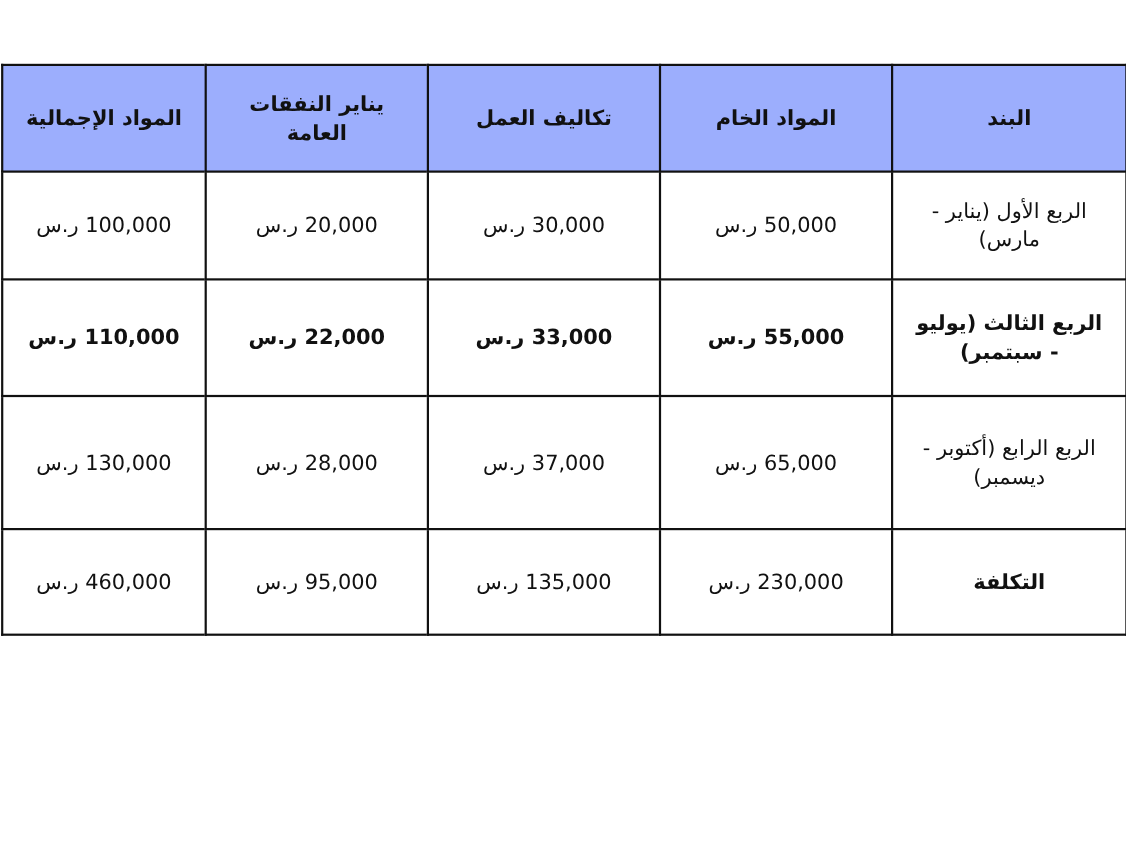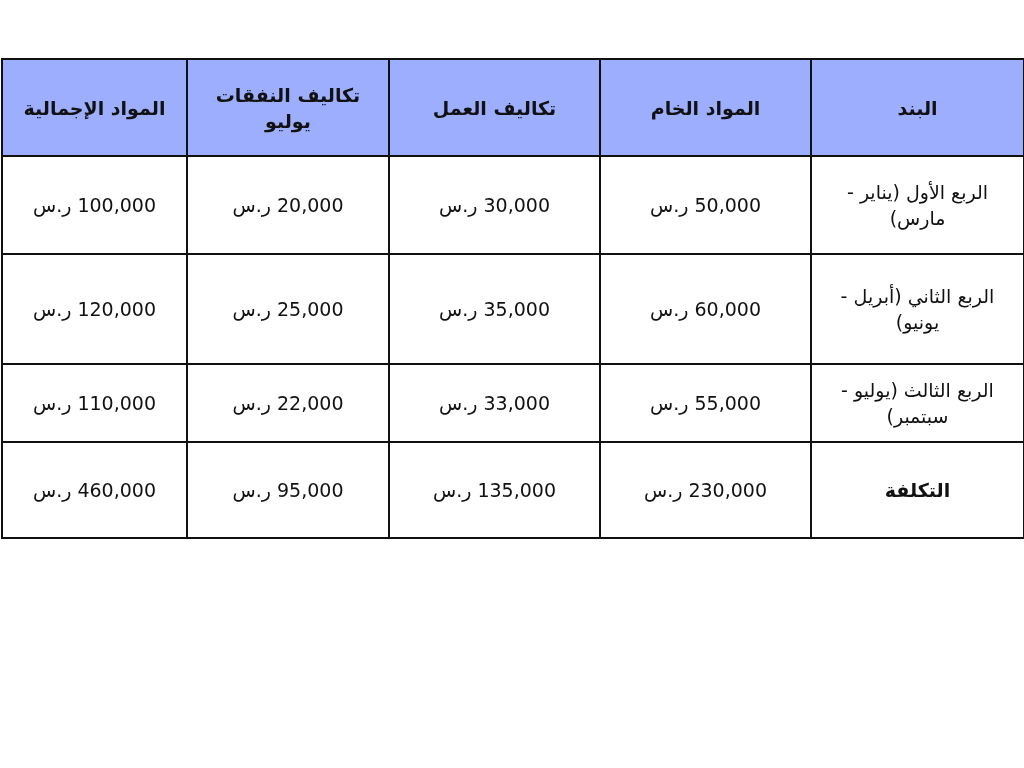--- a/index.html
+++ b/index.html
@@ -11,21 +11,21 @@
       direction: rtl;
     }
     table.cost td, table.cost th {
       border: 2px solid #111; text-align: center; vertical-align: middle;
       padding: 0 18px; font-size: 19px; line-height: 26px;
     }
     table.cost th { background: #9caefd; font-weight: bold; font-size: 19px; }
     tr.head { height: 97px; }
     tr.r1 { height: 98px; }
     tr.r2 { height: 110px; }
-    tr.r3 { height: 78px; }
+    tr.r3 { height: 106px; font-weight: bold; }
     tr.r4 { height: 121px; }
     tr.r5 { height: 96px; }
     td.item { font-size: 18px; }
     td.total-label { font-weight: bold; }
     td.num { direction: rtl; }
   </style>
 </head>
 <body>
 
 <table class="cost">
@@ -34,43 +34,43 @@
       <col style="width:211px">
       <col style="width:211px">
       <col style="width:202px">
       <col style="width:185px">
   </colgroup>
   <tbody>
       <tr class="head">
     <th>البند</th>
     <th>المواد الخام</th>
     <th>تكاليف العمل</th>
-    <th>تكاليف النفقات يوليو</th>
+    <th>يناير النفقات العامة</th>
     <th>المواد الإجمالية</th>
   </tr>
   <tr class="r1">
     <td class="item">الربع الأول (يناير - مارس)</td>
     <td class="num">50,000 ر.س</td>
     <td class="num">30,000 ر.س</td>
     <td class="num">20,000 ر.س</td>
     <td class="num">100,000 ر.س</td>
   </tr>
-  <tr class="r2">
-    <td class="item">الربع الثاني (أبريل - يونيو)</td>
-    <td class="num">60,000 ر.س</td>
-    <td class="num">35,000 ر.س</td>
-    <td class="num">25,000 ر.س</td>
-    <td class="num">120,000 ر.س</td>
-  </tr>
   <tr class="r3">
     <td class="item">الربع الثالث (يوليو - سبتمبر)</td>
     <td class="num">55,000 ر.س</td>
     <td class="num">33,000 ر.س</td>
     <td class="num">22,000 ر.س</td>
     <td class="num">110,000 ر.س</td>
+  </tr>
+  <tr class="r4">
+    <td class="item">الربع الرابع (أكتوبر - ديسمبر)</td>
+    <td class="num">65,000 ر.س</td>
+    <td class="num">37,000 ر.س</td>
+    <td class="num">28,000 ر.س</td>
+    <td class="num">130,000 ر.س</td>
   </tr>
   <tr class="r5">
     <td class="item total-label">التكلفة</td>
     <td class="num">230,000 ر.س</td>
     <td class="num">135,000 ر.س</td>
     <td class="num">95,000 ر.س</td>
     <td class="num">460,000 ر.س</td>
   </tr>
 </tbody>
   </table>

